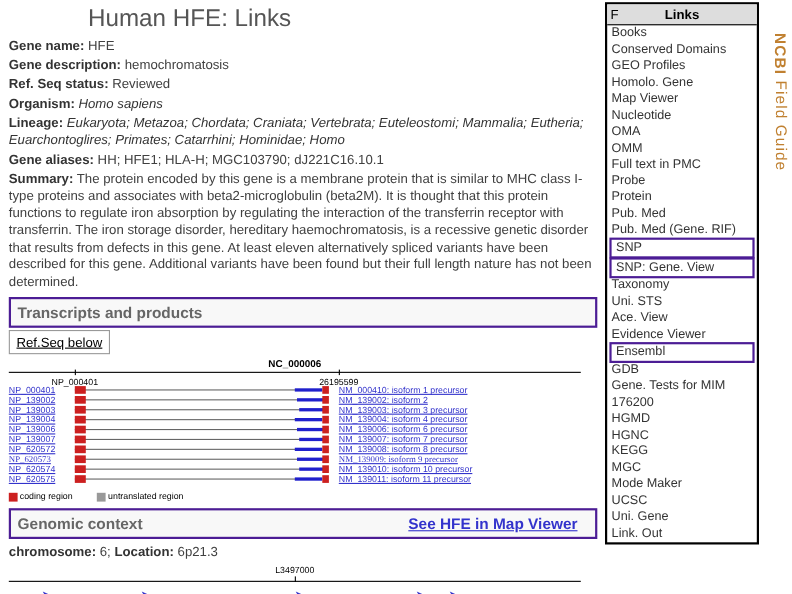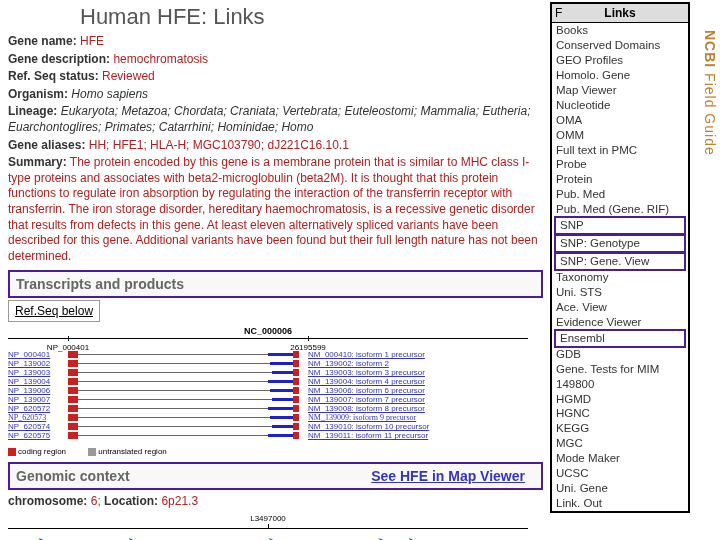--- a/index.html
+++ b/index.html
@@ -4,21 +4,21 @@
 <style>
   * { box-sizing: border-box; margin: 0; padding: 0; }
   body { font-family: Arial, sans-serif; font-size: 12px; width: 720px; height: 540px; overflow: hidden; position: relative; background: #fff; }
   
   .slide-title { position: absolute; top: 4px; left: 80px; font-size: 22px; color: #555; font-weight: normal; }
   
   .main-content { position: absolute; top: 32px; left: 8px; width: 535px; }
   .content-row { margin: 2px 0; line-height: 1.3; }
   .label-bold { font-weight: bold; color: #333; }
   .value-italic { font-style: italic; color: #333; }
-  .value-plain { color: #b91c1c; }
+  .value-plain { color: #404040; }
   .summary-text { display: inline; }
   
   .section-header { font-weight: bold; color: #666; font-size: 14px; margin-top: 6px; display: block; border: 2px solid #4c1d95; padding: 4px 6px; background: #f8f8f8; }
   
   .refseq-link { color: #000; text-decoration: underline; padding: 3px 6px; display: inline-block; margin-top: 2px; border: 1px solid #999; }
   .mapviewer-link { color: #3333cc; text-decoration: underline; float: right; margin-right: 10px; }
   
   .transcript-diagram { position: relative; width: 520px; height: 130px; margin-top: 4px; }
   .chrom-label { position: absolute; top: 0; left: 50%; transform: translateX(-50%); font-size: 9px; font-weight: bold; }
   .ruler { position: absolute; top: 12px; left: 0; width: 100%; height: 1px; background: #000; }
@@ -205,30 +205,29 @@
       <div class="link-item">Map Viewer</div>
       <div class="link-item">Nucleotide</div>
       <div class="link-item">OMA</div>
       <div class="link-item">OMM</div>
       <div class="link-item">Full text in PMC</div>
       <div class="link-item">Probe</div>
       <div class="link-item">Protein</div>
       <div class="link-item">Pub. Med</div>
       <div class="link-item">Pub. Med (Gene. RIF)</div>
       <div class="link-item red-box">SNP</div>
-      <div class="link-item red-box">SNP: Genotype</div>
       <div class="link-item red-box">SNP: Gene. View</div>
       <div class="link-item">Taxonomy</div>
       <div class="link-item">Uni. STS</div>
       <div class="link-item">Ace. View</div>
       <div class="link-item">Evidence Viewer</div>
       <div class="link-item red-box">Ensembl</div>
       <div class="link-item">GDB</div>
       <div class="link-item">Gene. Tests for MIM</div>
-      <div class="link-item">149800</div>
+      <div class="link-item">176200</div>
       <div class="link-item">HGMD</div>
       <div class="link-item">HGNC</div>
       <div class="link-item">KEGG</div>
       <div class="link-item">MGC</div>
       <div class="link-item">Mode Maker</div>
       <div class="link-item">UCSC</div>
       <div class="link-item">Uni. Gene</div>
       <div class="link-item">Link. Out</div>
     </div>
 </div>

